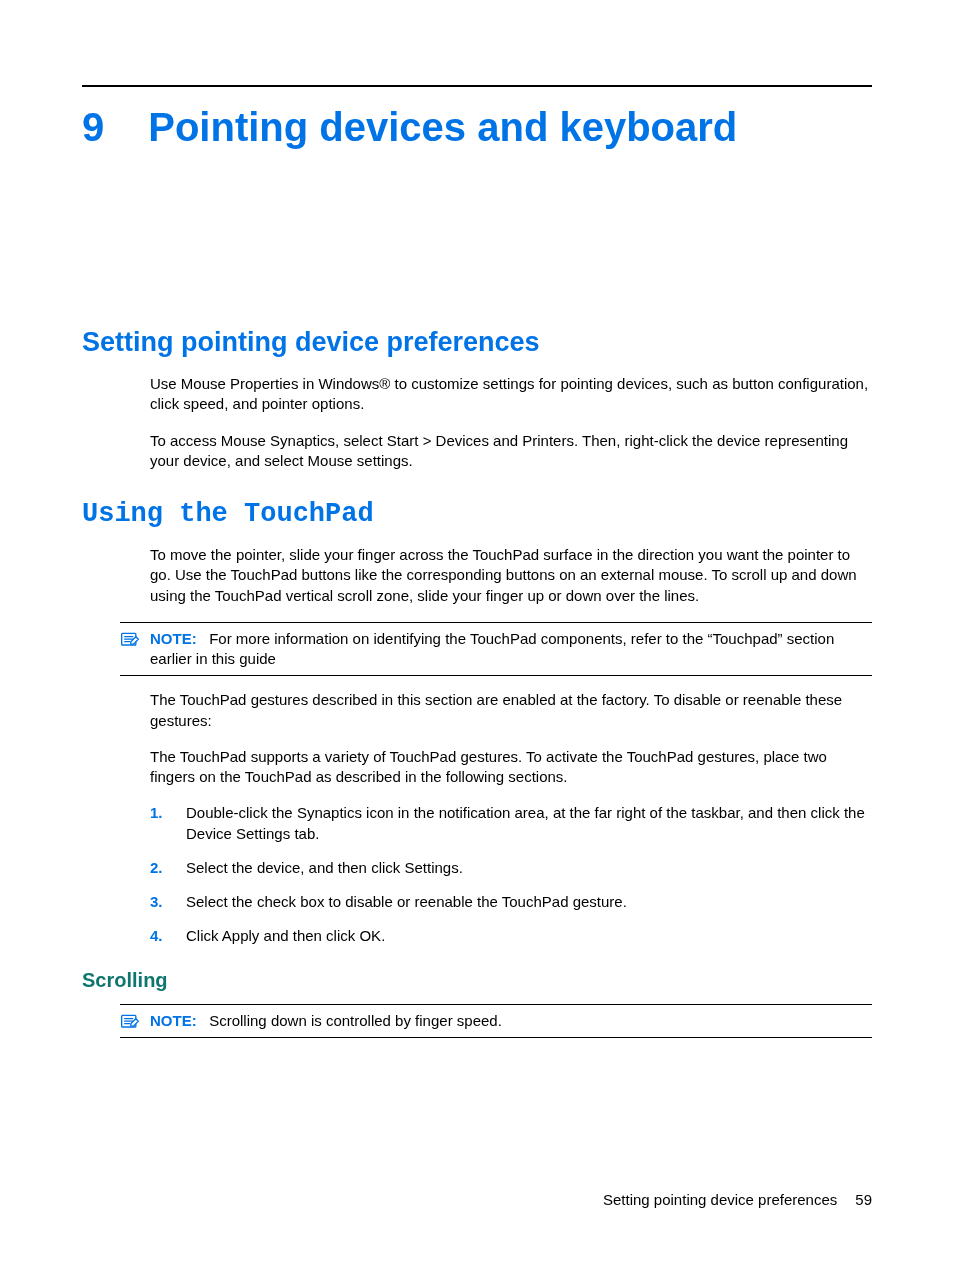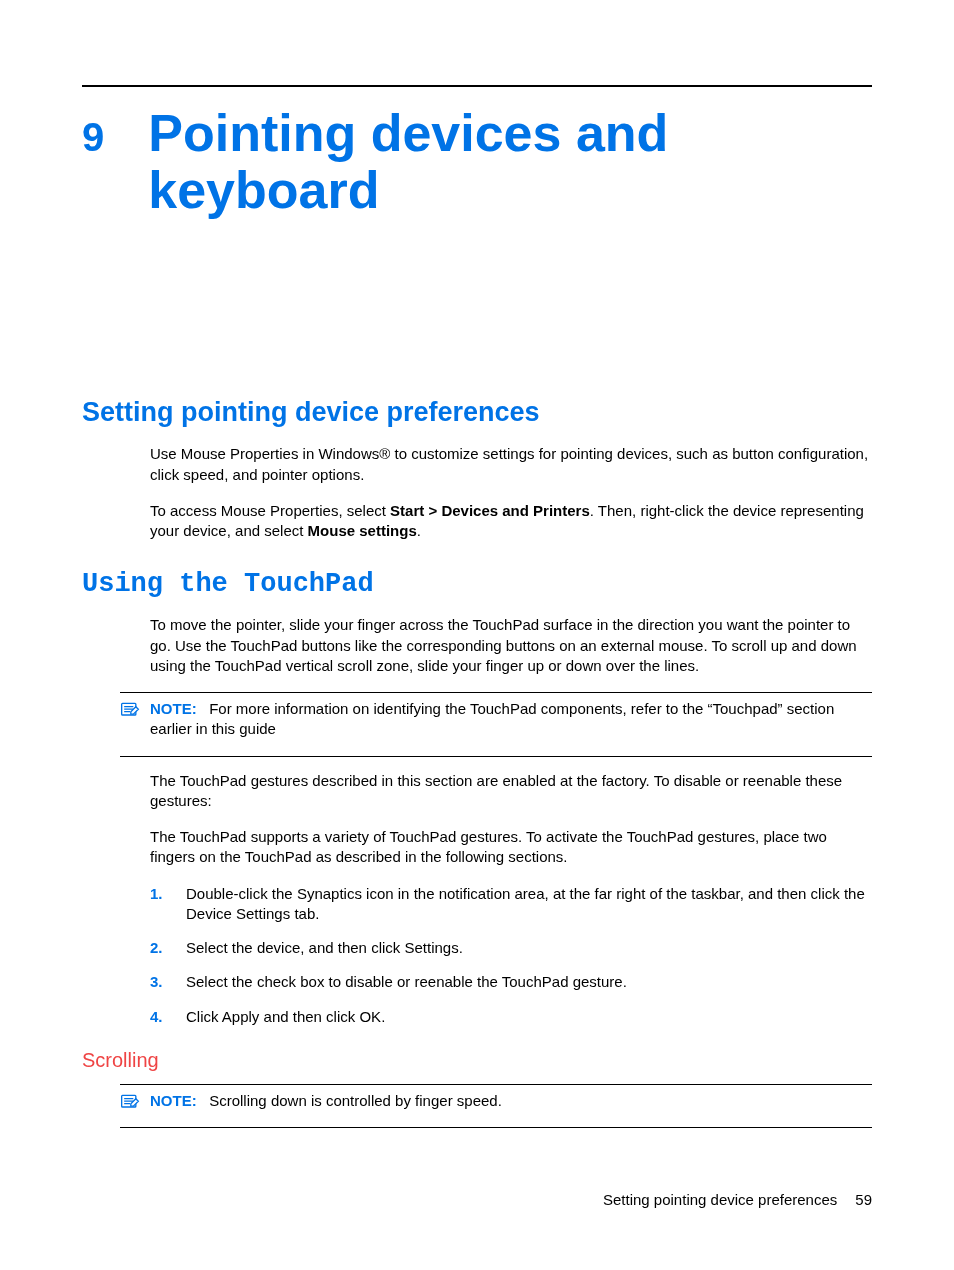--- a/index.html
+++ b/index.html
@@ -26,52 +26,52 @@
     gap: 44px;
     margin-bottom: 178px;
   }
   .chapter-num {
     font-size: 40px;
     font-weight: bold;
     color: #0073e6;
     line-height: 1;
   }
   .chapter-title {
-    font-size: 52px;
+    font-size: 40px;
     font-weight: bold;
     color: #0073e6;
     line-height: 1.1;
   }
   .h2 {
     font-size: 27px;
     font-weight: bold;
     color: #0073e6;
     margin: 0 0 16px 0;
   }
   .h3 {
     font-size: 20px;
-    font-weight: normal;
-    color: #ef4444;
+    font-weight: bold;
+    color: #0f766e;
     margin: 22px 0 12px 0;
   }
   .body-indent {
     margin-left: 68px;
     margin-right: 0;
   }
   .para {
     font-size: 15px;
     line-height: 1.35;
     margin: 0 0 16px 0;
   }
-  .para .b { font-weight: bold; }
+  .para .b { font-weight: normal; }
   .section-gap { margin-top: 28px; font-family: Liberation Mono, monospace; }
   .note-block {
     border-top: 1px solid #000;
     border-bottom: 1px solid #000;
-    padding: 6px 0 16px 0;
+    padding: 6px 0 6px 0;
     margin: 2px 0 14px 0;
     margin-left: 38px;
     display: flex;
     gap: 10px;
     align-items: flex-start;
   }
   .note-icon {
     flex: 0 0 auto;
     width: 20px;
     height: 18px;
@@ -125,21 +125,21 @@
 
   <div class="chapter-heading">
     <span class="chapter-num">9</span>
     <span class="chapter-title">Pointing devices and keyboard</span>
   </div>
 
   <h2 class="h2">Setting pointing device preferences</h2>
   <div class="body-indent">
     <p class="para">Use Mouse Properties in Windows® to customize settings for pointing devices, such as button configuration, click speed, and pointer options.</p>
     <p class="para">
-      <span>To access Mouse Properties, select </span><span class="b">Start &gt; Devices and Printers</span><span>. Then, right-click the device representing your device, and select </span><span class="b">Mouse settings</span><span>.</span>
+      <span>To access Mouse Synaptics, select </span><span class="b">Start &gt; Devices and Printers</span><span>. Then, right-click the device representing your device, and select </span><span class="b">Mouse settings</span><span>.</span>
     </p>
   </div>
 
   <h2 class="h2 section-gap">Using the TouchPad</h2>
   <div class="body-indent">
     <p class="para">To move the pointer, slide your finger across the TouchPad surface in the direction you want the pointer to go. Use the TouchPad buttons like the corresponding buttons on an external mouse. To scroll up and down using the TouchPad vertical scroll zone, slide your finger up or down over the lines.</p>
   </div>
 
   <div class="note-block">
     <svg class="note-icon" viewBox="0 0 24 20" fill="none" stroke="currentColor" stroke-width="1.6">

